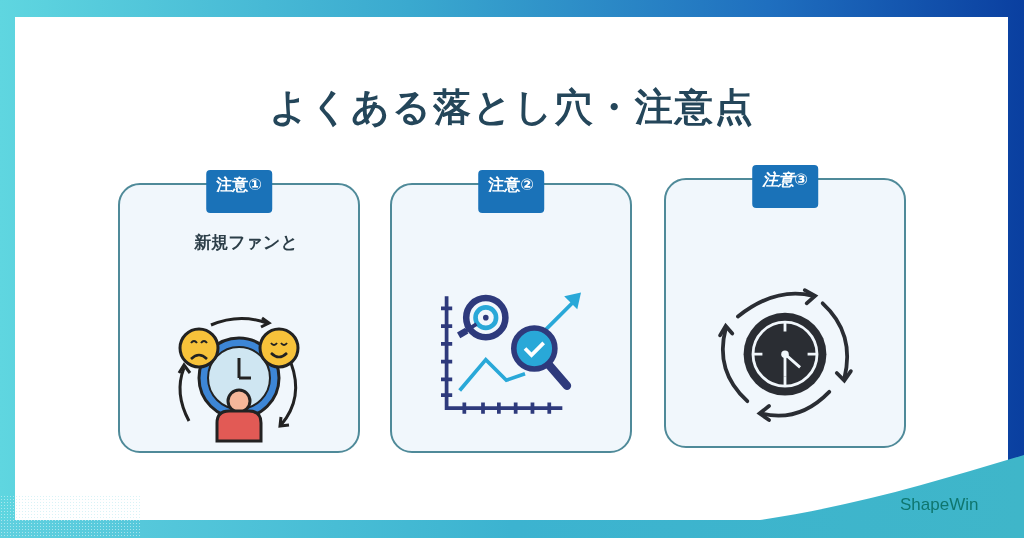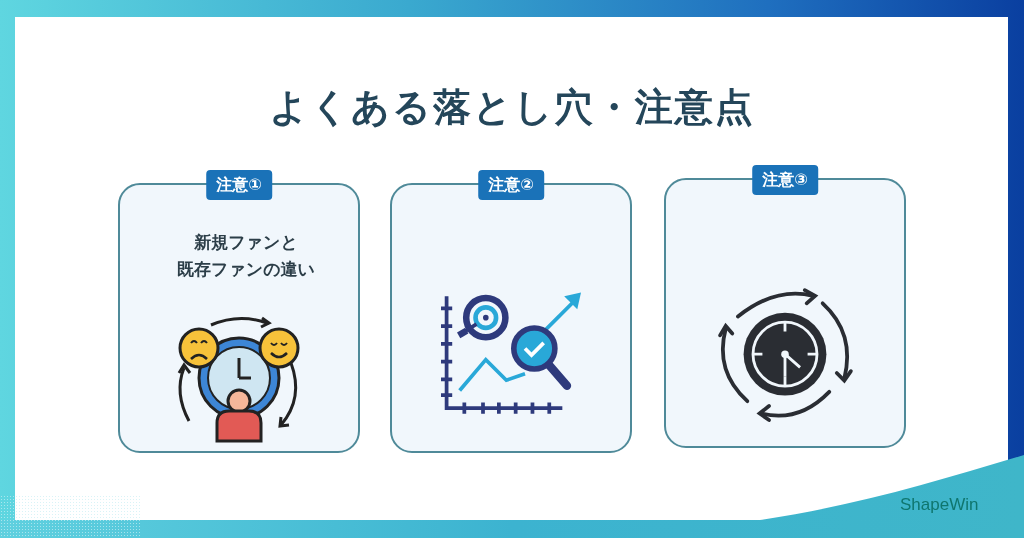--- a/index.html
+++ b/index.html
@@ -19,25 +19,25 @@
   .title {
     position: absolute; left: 0; top: 82px; width: 1024px; text-align: center;
     font-size: 38px; font-weight: bold; color: #24465a; letter-spacing: 2px;
   }
   .card {
     position: absolute; top: 183px; width: 242px; height: 270px;
     background: #f1f7fc; border: 2px solid #4f8a99; border-radius: 22px;
   }
   .card.c1 { left: 118px; }
   .card.c2 { left: 390px; }
-  .card.c3 { left: 664px; top: 178px; }
+  .card.c3 { left: 664px; top: 178px; font-style: italic; }
   .badge {
     position: absolute; top: -15px; left: 50%; transform: translateX(-50%);
     background: #1a72b8; color: #fff; font-weight: bold; font-size: 16px;
-    padding: 5px 10px 4px; border-radius: 4px; white-space: nowrap;
+    padding: 5px 10px 17px; border-radius: 4px; white-space: nowrap;
   }
   .card-title {
     position: absolute; top: 44px; left: 7px; width: 100%; text-align: center;
     font-size: 17px; font-weight: bold; color: #2c3e48; line-height: 27px;
   }
   .icon { position: absolute; left: 50%; transform: translateX(-50%); }
   .c1 .icon { top: 118px; width: 140px; height: 140px; }
   .c2 .icon { top: 100px; width: 160px; height: 140px; }
   .c3 .icon { top: 102px; width: 160px; height: 150px; }
   .logo {
@@ -66,21 +66,20 @@
   <path d="M0 520 L760 520 C860 505 940 480 1024 455 L1024 538 L0 538 Z" fill="url(#wg)"></path>
 </svg>
 <div class="dots"></div>
 
 <div class="title">よくある落とし穴・注意点</div>
 
 <div class="card c1">
   <div class="badge">注意①</div>
   <div class="card-title">
     <div>新規ファンと</div>
-    <div>既存ファンの違い</div>
   </div>
   <svg class="icon" viewBox="0 0 140 140">
     <circle cx="70" cy="75" r="40" fill="#3d86d6" stroke="#222" stroke-width="3"></circle>
     <circle cx="70" cy="75" r="31" fill="#cfe6f2" stroke="#222" stroke-width="2"></circle>
     <line x1="70" y1="75" x2="70" y2="55" stroke="#222" stroke-width="3"></line>
     <line x1="70" y1="75" x2="82" y2="75" stroke="#222" stroke-width="3"></line>
     <path d="M42 22 Q70 10 98 20" fill="none" stroke="#222" stroke-width="3"></path>
     <path d="M93 15 L100 20 L92 24" fill="none" stroke="#222" stroke-width="3"></path>
     <path d="M20 118 Q5 90 15 65" fill="none" stroke="#222" stroke-width="3"></path>
     <path d="M10 70 L15 62 L21 70" fill="none" stroke="#222" stroke-width="3"></path>

